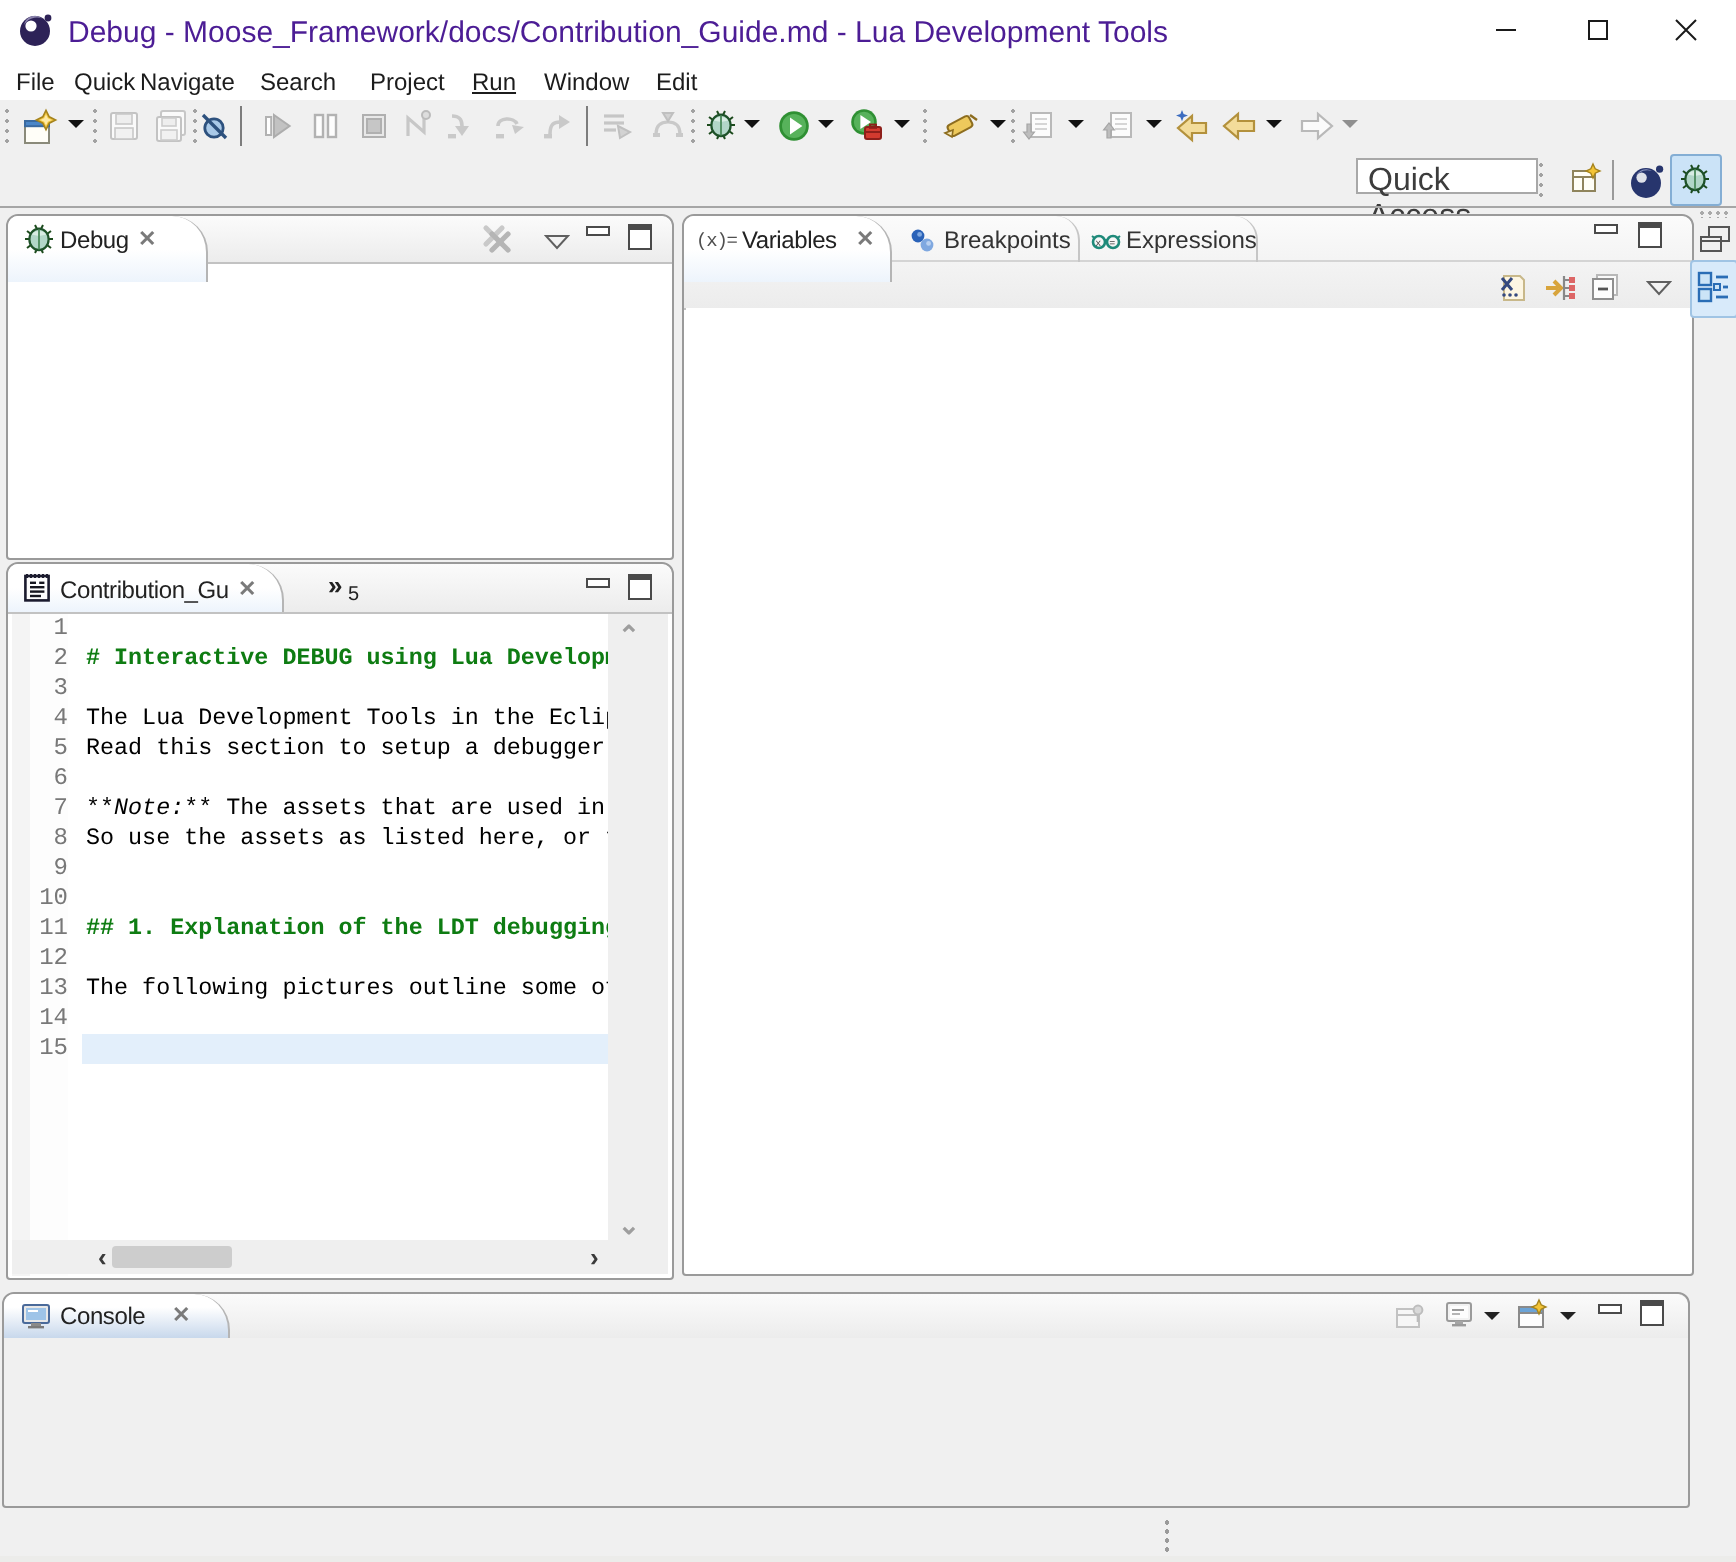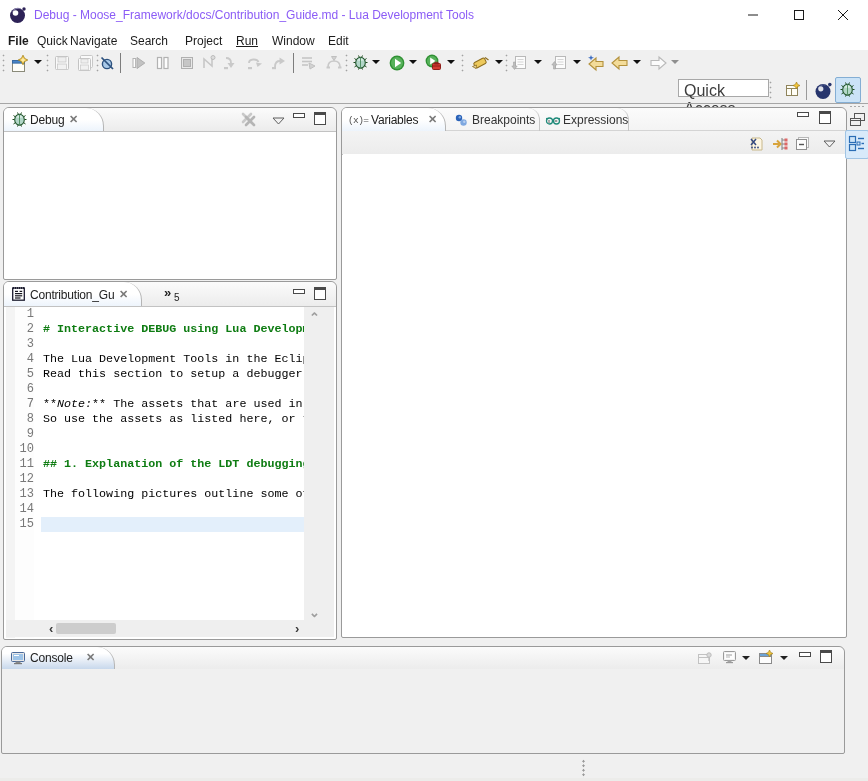--- a/index.html
+++ b/index.html
@@ -1,35 +1,35 @@
 <!DOCTYPE html>
 <html><head>
 <meta charset="utf-8">
 <style>
 html,body{margin:0;padding:0;}
 #root{position:relative;width:868px;height:781px;background:#f0f0f0;font-family:"Liberation Sans",sans-serif;overflow:hidden;}
 .abs{position:absolute;}
 
 #titlebar{left:0;top:0;width:868px;height:30px;background:#ffffff;}
-#title{left:34px;top:8px;font-size:12px;color:#8b5cf6;}
+#title{left:34px;top:8px;font-size:15px;color:#4c1d95;}
 #menubar{left:0;top:30px;width:868px;height:20px;background:#ffffff;}
 .mi{position:absolute;top:4px;font-size:12px;color:#1c1c1c;}
 
 #tb1{left:0;top:50px;width:868px;height:27px;}
 #tb2{left:0;top:77px;width:868px;height:27px;}
 .vsep{position:absolute;top:3px;width:1px;height:20px;background:#7d7d7d;}
 .handle{position:absolute;top:3px;width:3px;height:20px;background-image:radial-gradient(circle,#a2a2a2 30%,transparent 36%);background-size:3px 5px;}
 .dd{position:absolute;width:0;height:0;border-left:4px solid transparent;border-right:4px solid transparent;border-top:4px solid #111;top:10px;}
 .icon{position:absolute;top:4px;width:18px;height:18px;}
 
 #qa{left:678px;top:2px;width:84px;height:14px;border:1px solid #a8a8a8;background:#fff;font-size:16px;color:#3c3c3c;padding:2px 0 0 5px;}
 
 .panel{position:absolute;border:1px solid #9a9a9a;border-radius:6px 6px 2px 2px;background:#fff;}
 .phead{position:absolute;left:0;top:0;right:0;height:23px;background:linear-gradient(#fbfbfb,#ececec);border-bottom:1px solid #c2c2c2;border-radius:6px 6px 0 0;}
-.ptab{position:absolute;left:0;top:0;height:23px;background:linear-gradient(#ffffff 50%,#edf4fc 100%);border-right:1px solid #b5b5b5;border-radius:5px 18px 0 0;z-index:3;}
+.ptab{position:absolute;left:0;top:0;height:33px;background:linear-gradient(#ffffff 50%,#edf4fc 100%);border-right:1px solid #b5b5b5;border-radius:5px 18px 0 0;z-index:3;}
 .ptab .tlab{position:absolute;top:5px;font-size:12px;color:#222;white-space:nowrap;letter-spacing:-0.2px;}
 .tclose{position:absolute;top:5px;font-size:11px;color:#7a7a7a;font-weight:bold;}
 .utab{position:absolute;top:0;height:23px;border-right:1px solid #c6c6c6;border-radius:0 12px 0 0;}
 .utab .tlab{position:absolute;top:5px;font-size:12px;color:#333;white-space:nowrap;}
 .pmin{position:absolute;width:10px;height:3px;border:1px solid #4a4a4a;background:#ffffff;}
 .pmax{position:absolute;width:10px;height:9px;border:1px solid #4a4a4a;border-top-width:3px;background:#fff;}
 .pmenu{position:absolute;width:13px;height:8px;}
 .pmenu svg{display:block;}
 
 #ed-ruler{left:1px;top:0;width:13px;bottom:0;background:#f4f4f4;}
@@ -61,21 +61,21 @@
         <line x1="18" y1="15" x2="28" y2="15" stroke="#1a1a1a" stroke-width="1"></line>
       </svg></div>
   <div class="abs winbtn" style="left:776px;"><svg width="46" height="30">
         <rect x="18.5" y="10.5" width="9" height="9" fill="none" stroke="#1a1a1a" stroke-width="1"></rect>
       </svg></div>
   <div class="abs winbtn" style="left:822px;"><svg width="46" height="30">
         <path d="M16 10 L26 20 M26 10 L16 20" stroke="#1a1a1a" stroke-width="1"></path>
       </svg></div>
 
   <div class="abs" id="menubar"></div>
-  <span class="mi" style="left:8px;top:34px;font-weight:bold;">File</span>
+  <span class="mi" style="left:8px;top:34px;">File</span>
   <span class="mi" style="left:37px;top:34px;">Quick</span>
   <span class="mi" style="left:70px;top:34px;">Navigate</span>
   <span class="mi" style="left:130px;top:34px;">Search</span>
   <span class="mi" style="left:185px;top:34px;">Project</span>
   <span class="mi" style="left:236px;top:34px;text-decoration:underline;">Run</span>
   <span class="mi" style="left:272px;top:34px;">Window</span>
   <span class="mi" style="left:328px;top:34px;">Edit</span>
 
   <div class="abs" id="tb1">
     <div class="handle" style="left:2px;"></div>

